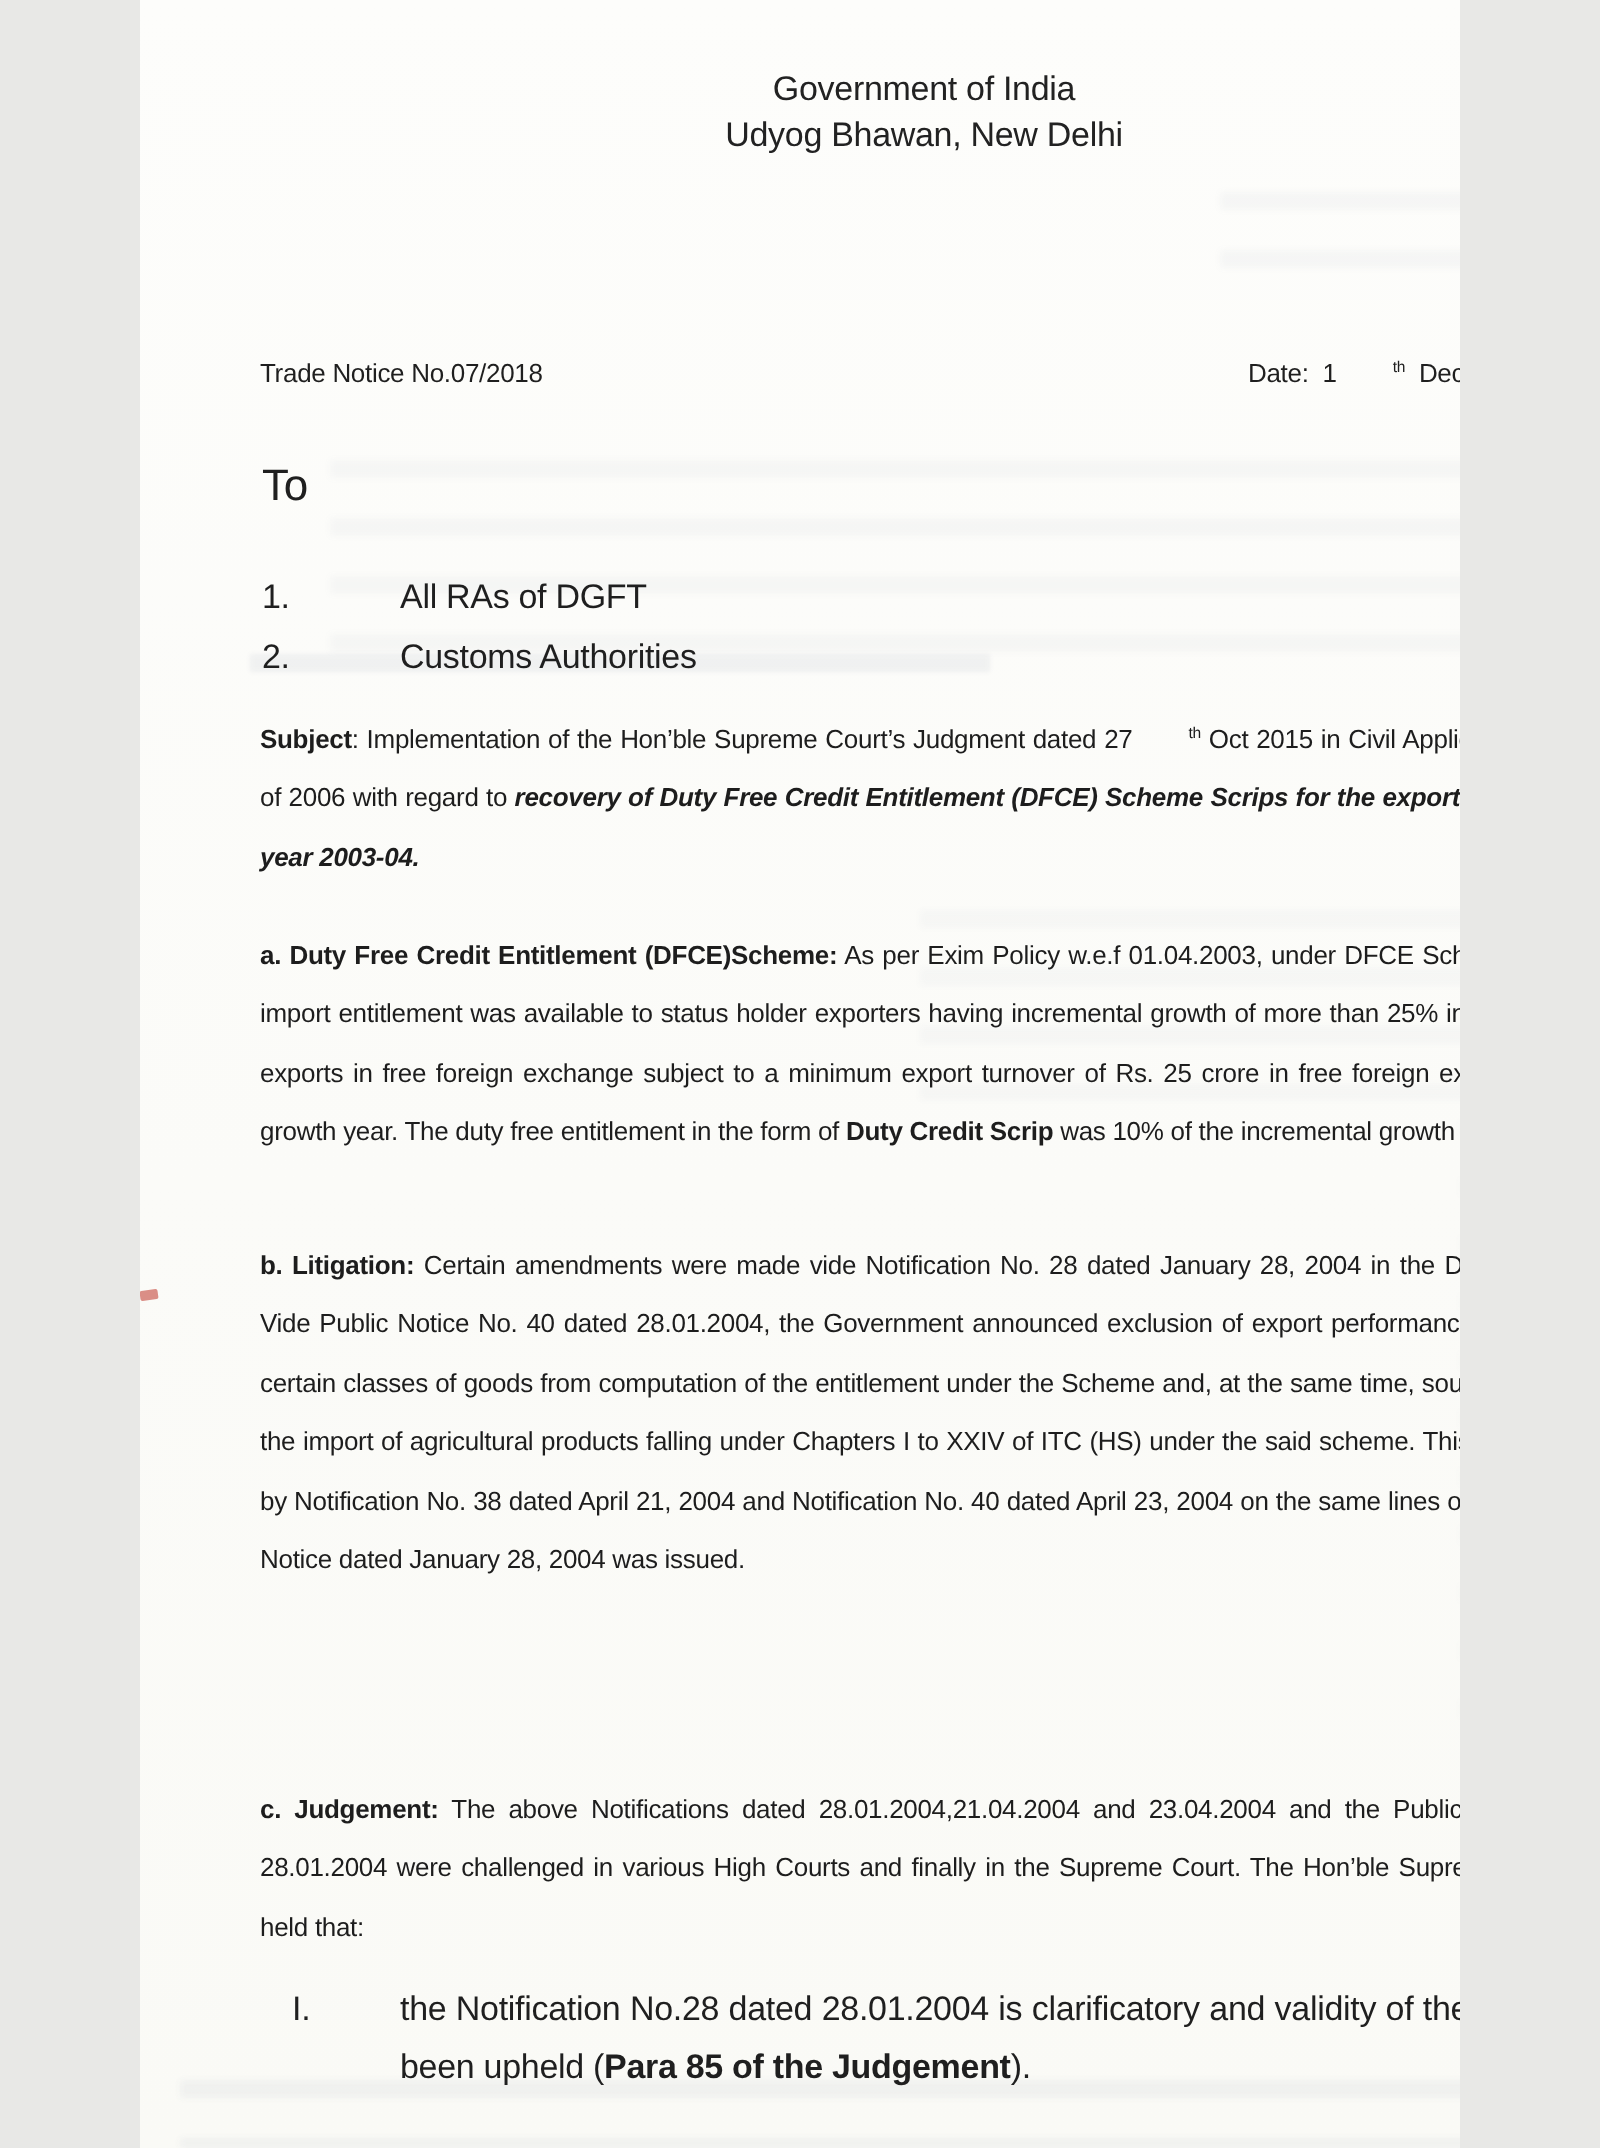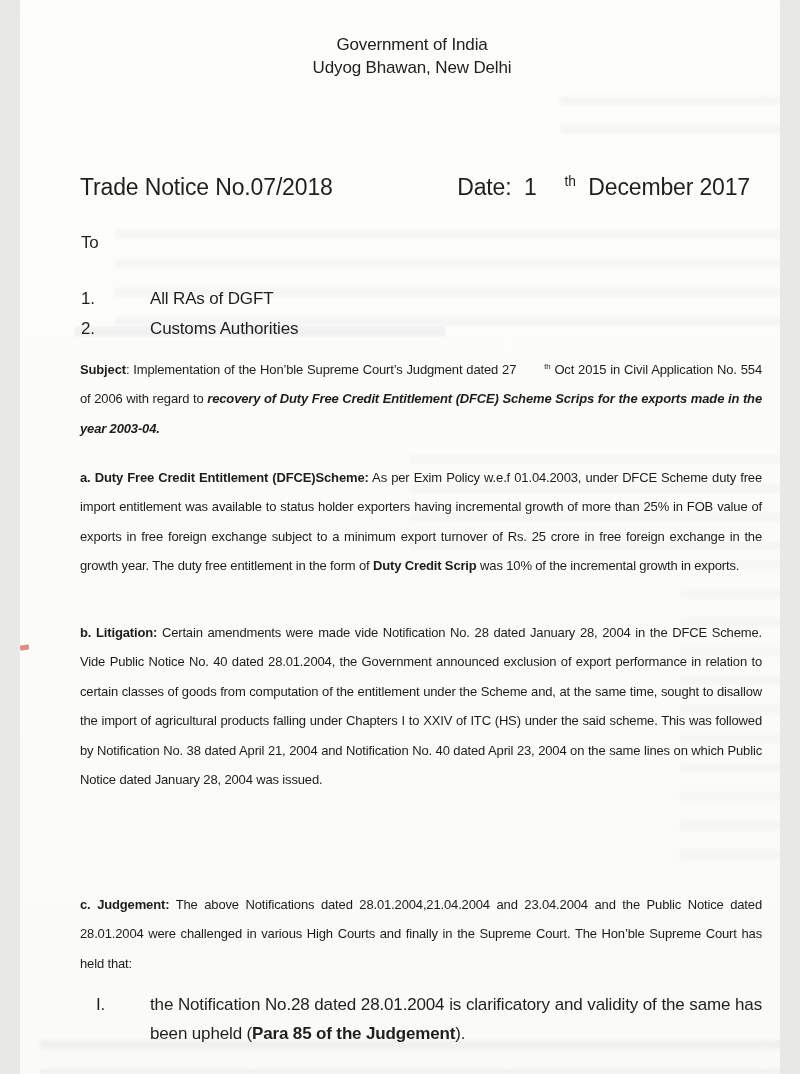--- a/index.html
+++ b/index.html
@@ -1,40 +1,40 @@
 <!DOCTYPE html>
 <html><head>
 <meta charset="utf-8">
 <style>
   html,body{margin:0;padding:0;background:#e8e8e6;}
   .page{
     position:relative;
-    width:760px;height:1074px;
+    width:660px;height:1074px;
     margin:0 auto;
     background:linear-gradient(180deg,#fdfdfb 0%,#fbfbf8 55%,#fafaf6 100%);
     overflow:hidden;
     font-family:"Liberation Sans","DejaVu Sans",sans-serif;
     color:#1f1f1f;
     letter-spacing:-0.15px;
   }
   .b{font-weight:700;}
   .i{font-style:italic;}
   sup{font-size:0.6em;line-height:0;vertical-align:super;margin-left:28px;}
   .letterhead{
     position:absolute;left:0;top:33px;width:784px;
     text-align:center;font-size:17px;line-height:23.4px;color:#222;
   }
   .notice-row{
     position:absolute;left:60px;top:177px;width:670px;
     display:flex;justify-content:space-between;
-    font-size:23px;line-height:20px;
+    font-size:13px;line-height:20px;
   }
   .notice-date{white-space:pre;}
   .to-label{
-    position:absolute;left:61px;top:233px;font-size:17px;line-height:20px;
+    position:absolute;left:61px;top:233px;font-size:22px;line-height:20px;
   }
   .recipients{
     position:absolute;left:61px;top:284px;width:680px;
     font-size:17px;line-height:29.5px;
   }
   .recipient{display:flex;}
   .recipient .num{width:69px;flex:0 0 69px;}
   .para{
     position:absolute;left:60px;width:682px;
     font-size:13px;line-height:29.4px;

